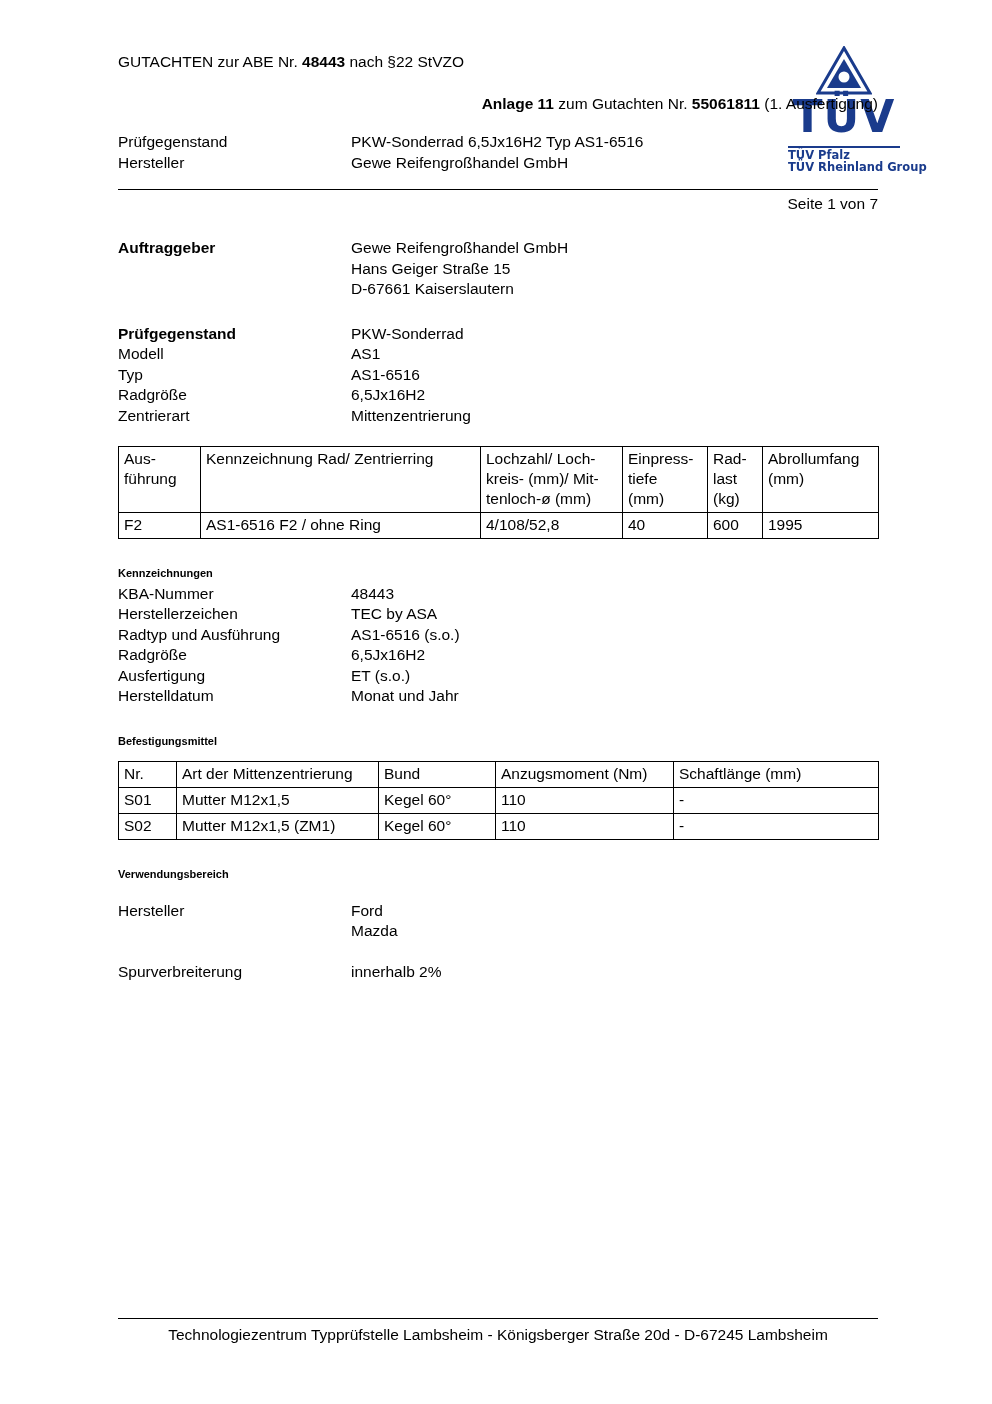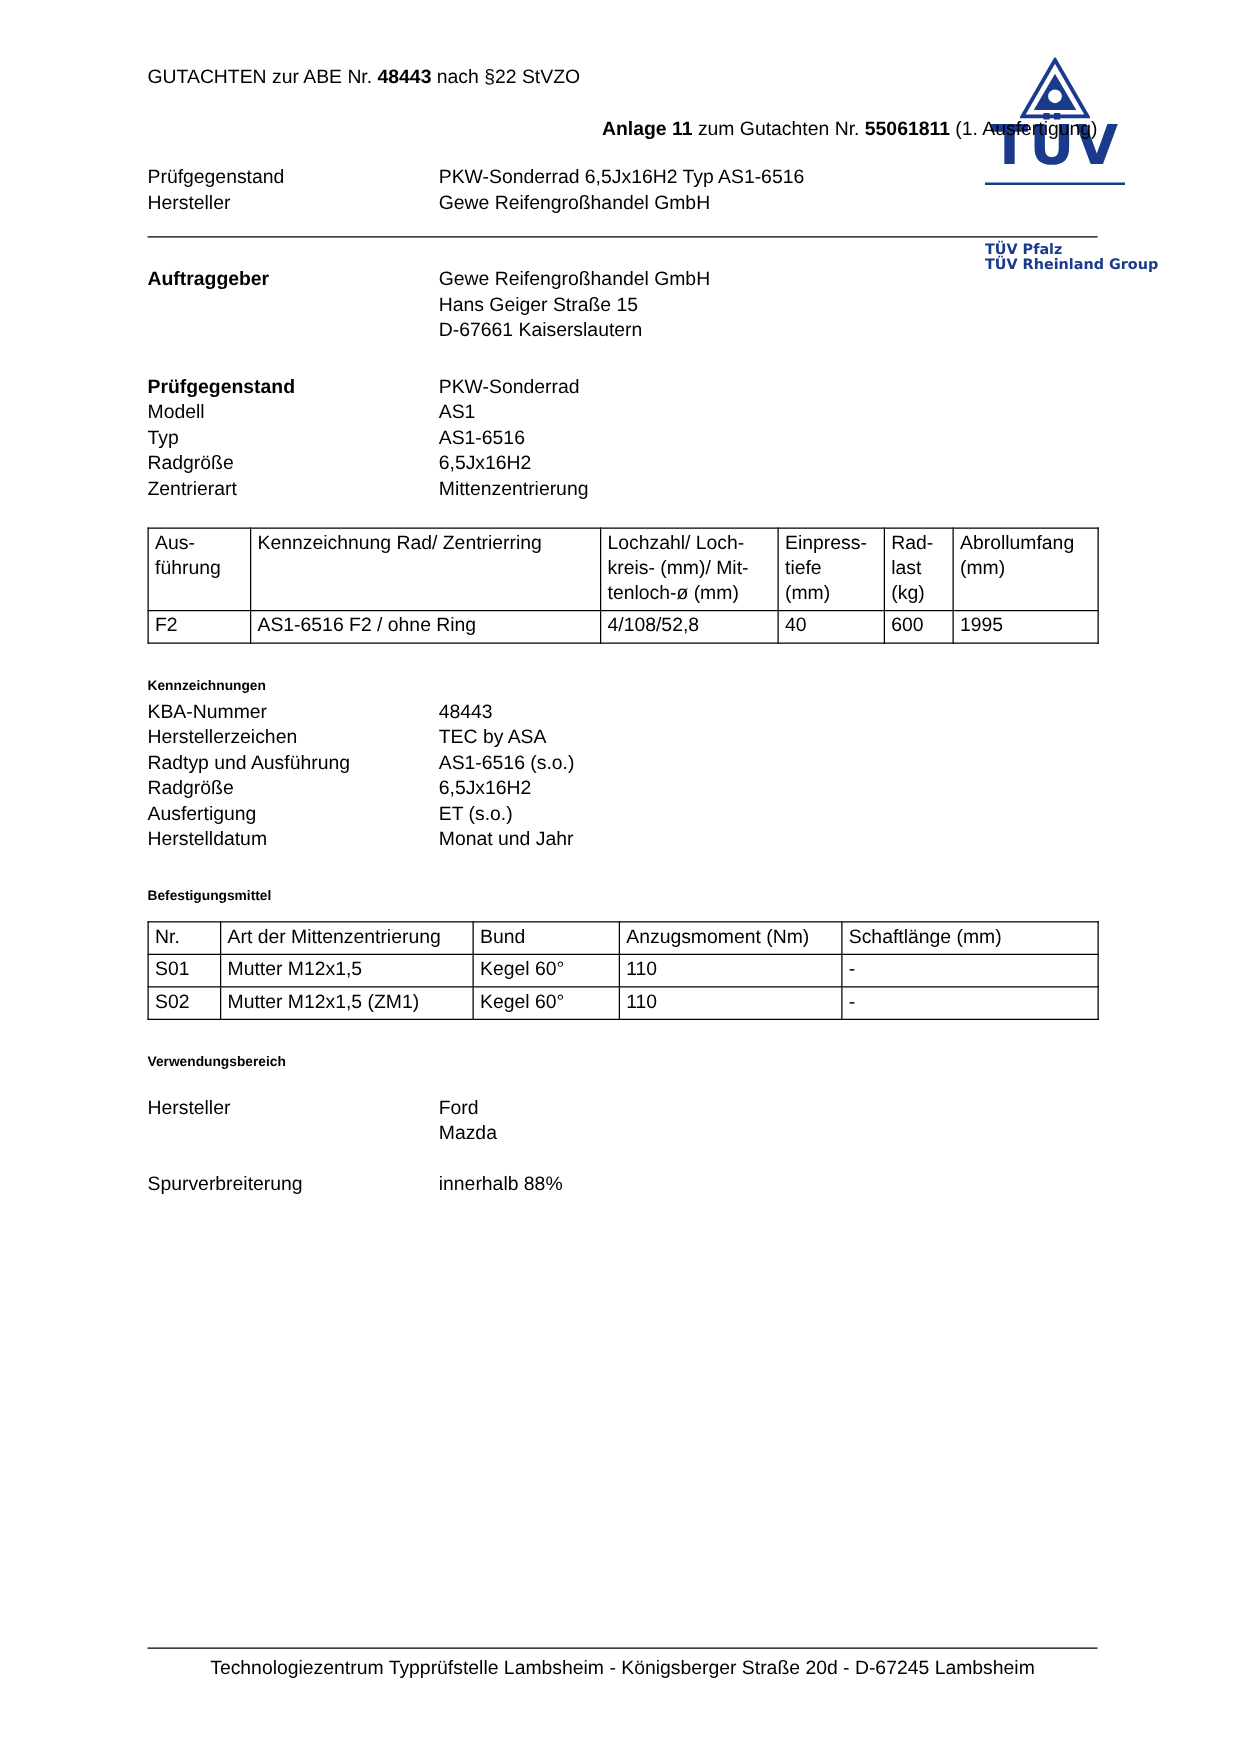--- a/index.html
+++ b/index.html
@@ -102,21 +102,20 @@
   .logo .sub1, .logo .sub2 {
     position: absolute;
     left: 6px;
     width: 118px;
     font-family: "DejaVu Sans", sans-serif;
     font-size: 11.5px;
     font-weight: bold;
     color: #1a3b8c;
     line-height: 13px;
     white-space: nowrap;
-    margin-top: 44px;
   }
   .logo .sub1 { top: 103px; }
   .logo .sub2 { top: 115px; }
 
   
   .block { margin-top: 24px; font-size: 15.5px; line-height: 20.5px; }
   .block .row { display: flex; }
   .block .k { width: 233px; flex: 0 0 233px; }
   .block .k.bold { font-weight: bold; }
   .block .v { flex: 1; }
@@ -205,20 +204,21 @@
         <div class="k">Prüfgegenstand</div>
         <div class="v">PKW-Sonderrad 6,5Jx16H2 Typ AS1-6516</div>
       </div>
       <div class="row">
         <div class="k">Hersteller</div>
         <div class="v">Gewe Reifengroßhandel GmbH</div>
       </div>
     </div>
 
     <div class="rule"></div>
+    <div class="page-no">Seite 1 von 7</div>
 
     <div class="block">
       <div class="row">
         <div class="k bold">Auftraggeber</div>
         <div class="v">Gewe Reifengroßhandel GmbH</div>
       </div>
       <div class="row">
         <div class="k"></div>
         <div class="v">Hans Geiger Straße 15</div>
       </div>
@@ -380,21 +380,21 @@
         <div class="k">Hersteller</div>
         <div class="v">Ford</div>
       </div>
       <div class="row">
         <div class="k"></div>
         <div class="v">Mazda</div>
       </div>
       <div style="height:20px"></div>
       <div class="row">
         <div class="k">Spurverbreiterung</div>
-        <div class="v">innerhalb 88%</div>
+        <div class="v">innerhalb 2%</div>
       </div>
     </div>
 
   </div>
 
   <div class="footer-rule"></div>
   <div class="footer-text">Technologiezentrum Typprüfstelle Lambsheim - Königsberger Straße 20d - D-67245 Lambsheim</div>
 
 </div>
 

